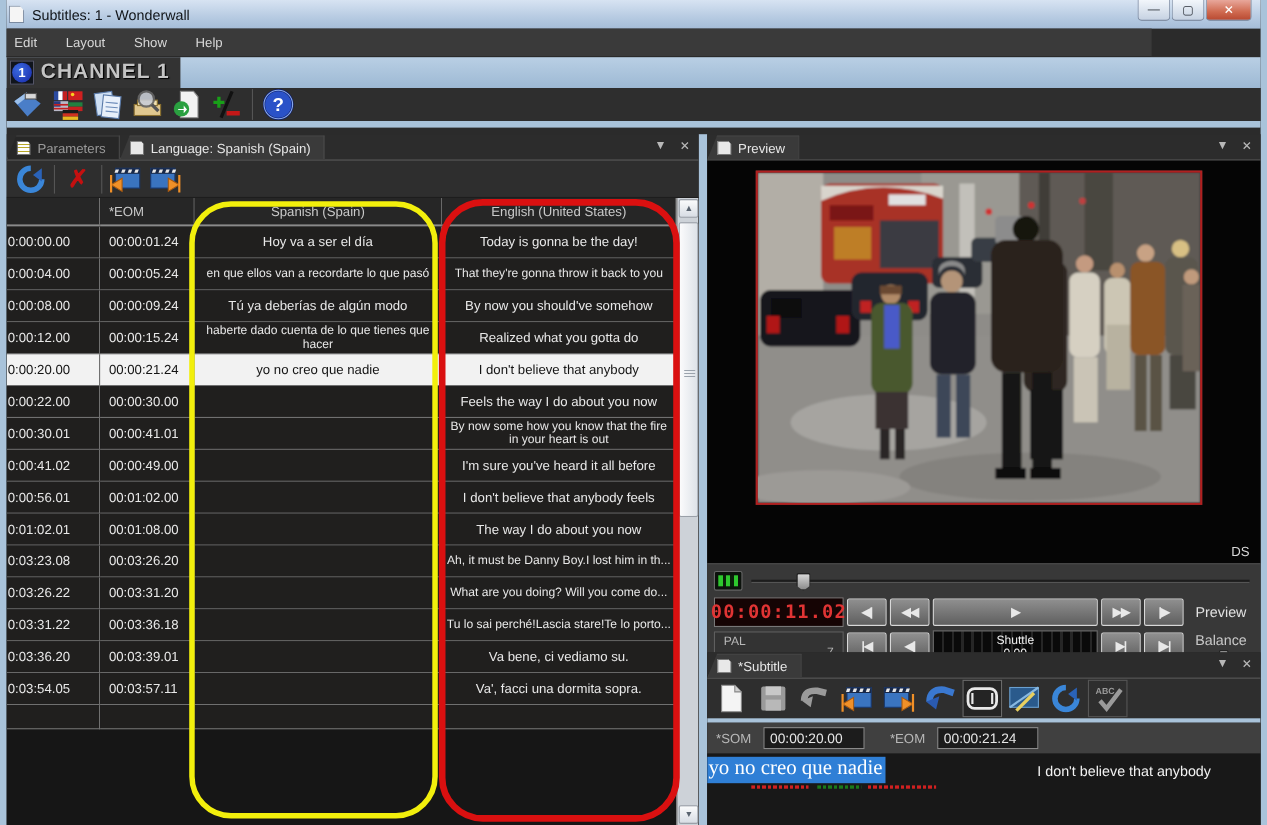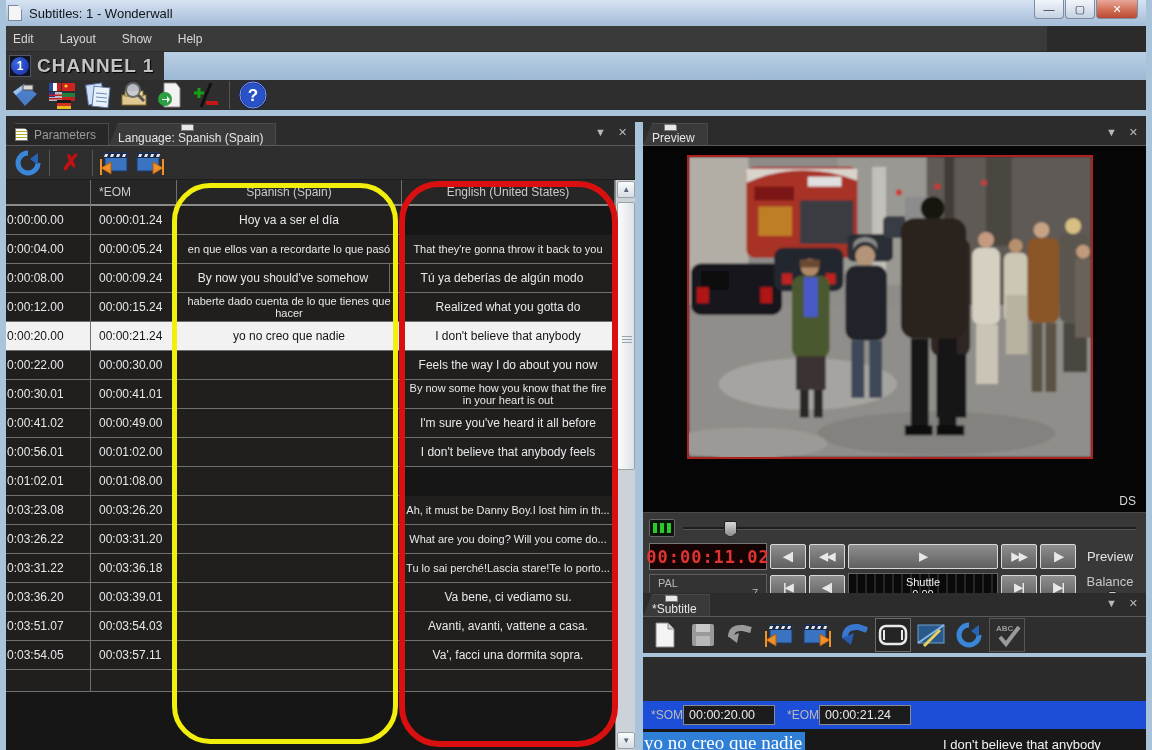--- a/index.html
+++ b/index.html
@@ -35,21 +35,21 @@
   .tsep{width:1px;height:28px;background:#555;margin:0 5px;}
   
   #content{position:absolute;left:0;top:122px;width:1140px;height:628px;display:flex;}
   #leftpanel{width:640px;height:628px;background:#2b2b2b;position:relative;}
   #splitter{width:8px;height:628px;background:#a9c3da;}
   #rightpanel{width:503px;height:628px;background:#2b2b2b;position:relative;}
   
   .tabstrip{height:24px;background:#2c2c2c;border-bottom:1px solid #5a5a5a;display:flex;align-items:flex-end;position:relative;}
   .tab{height:22px;display:flex;align-items:center;padding:0 12px 0 8px;font-size:12px;color:#9a9a9a;
     clip-path:polygon(9px 0,100% 0,100% 100%,0 100%);background:#272727;border:1px solid #4a4a4a;border-bottom:none;}
-  .tab.active{background:#3a3a3a;color:#e6e6e6;flex-direction:column;}
+  .tab.active{background:#3a3a3a;color:#e6e6e6;}
   .tabicon{width:13px;height:13px;margin-right:6px;background:#e8e8e8;border:1px solid #777;
     clip-path:polygon(0 0,75% 0,100% 25%,100% 100%,0 100%);}
   .tabicon.list{background:repeating-linear-gradient(#fdfdfd 0 2px,#b8a828 2px 3px);}
   .tabctrl{position:absolute;right:8px;top:4px;display:flex;gap:12px;color:#b8b8b8;font-size:11px;}
   .tabctrl span{cursor:default;}
   
   #lefttoolbar{height:34px;background:#2e2e2e;border-bottom:1px solid #1d1d1d;display:flex;align-items:center;padding-left:4px;}
   .ltbtn{width:36px;height:30px;display:flex;align-items:center;justify-content:center;}
   .lsep{width:1px;height:26px;background:#555;margin:0 3px;}
   
@@ -108,21 +108,21 @@
   .sidelabel{color:#e2e2e2;font-size:13px;text-align:center;}
   #balance{display:flex;flex-direction:column;align-items:center;gap:2px;}
   #balancetrack{position:relative;width:62px;height:10px;}
   #balancetrack .line{position:absolute;left:0;right:0;top:4px;height:2px;background:#1d1d1d;border-bottom:1px solid #555;}
   #balancethumb{position:absolute;left:46%;top:0;width:9px;height:10px;background:linear-gradient(#d0d0d0,#888);border:1px solid #222;border-radius:2px;}
   
   #subtitlepanel{position:absolute;left:0;top:471px;width:503px;height:170px;background:#2b2b2b;}
   #subtoolbar{height:40px;background:#2e2e2e;display:flex;align-items:center;gap:2px;padding-left:4px;border-bottom:4px solid #a9c3da;}
   .sbtool{width:36px;height:34px;display:flex;align-items:center;justify-content:center;border:1px solid transparent;}
   .sbtool.pressed{background:#242424;border:1px solid #6a6a6a;}
-  #fieldsrow{height:28px;background:#1d4ed8;display:flex;align-items:center;gap:0;padding-left:8px;font-size:12px;color:#b8b8b8;margin-top:44px;}
+  #fieldsrow{height:28px;background:#404040;display:flex;align-items:center;gap:11px;padding-left:8px;font-size:12px;color:#b8b8b8;}
   .tcfield{width:92px;height:20px;background:#1c1c1c;border:1px solid #8a8a8a;color:#e8e8e8;font-size:12.5px;
     display:flex;align-items:center;padding-left:5px;}
   #subtextarea{position:relative;height:72px;background:#181818;}
   #subtext-left{position:absolute;left:0;top:3px;font-family:"Liberation Serif",serif;font-size:19px;color:#fff;
     background:#2f7fd6;padding:0 3px 2px 1px;}
   .squig{position:absolute;height:3px;top:29px;}
   .squig.red{background:repeating-linear-gradient(90deg,#d02020 0 3px,transparent 3px 5px);}
   .squig.green{background:repeating-linear-gradient(90deg,#1a7a1a 0 3px,transparent 3px 5px);}
   #subtext-right{position:absolute;left:300px;top:8px;font-size:13px;color:#f2f2f2;}
   
@@ -295,32 +295,33 @@
             <div class="grow header">
               <div class="gcell c-som"></div>
               <div class="gcell c-eom">*EOM</div>
               <div class="gcell c-es">Spanish (Spain)</div>
               <div class="gcell c-en">English (United States)</div>
             </div>
             <div class="grow ">
               <div class="gcell c-som">0:00:00.00</div>
               <div class="gcell c-eom">00:00:01.24</div>
               <div class="gcell c-es">Hoy va a ser el día</div>
+              <div class="gcell c-en">Today is gonna be the day!</div>
             </div>
             <div class="grow ">
               <div class="gcell c-som">0:00:04.00</div>
               <div class="gcell c-eom">00:00:05.24</div>
               <div class="gcell c-es" style="font-size: 11px;">en que ellos van a recordarte lo que pasó</div>
               <div class="gcell c-en" style="font-size: 11px;">That they're gonna throw it back to you</div>
             </div>
             <div class="grow ">
               <div class="gcell c-som">0:00:08.00</div>
               <div class="gcell c-eom">00:00:09.24</div>
+              <div class="gcell c-es">Tú ya deberías de algún modo</div>
               <div class="gcell c-en">By now you should've somehow</div>
-              <div class="gcell c-es">Tú ya deberías de algún modo</div>
             </div>
             <div class="grow ">
               <div class="gcell c-som">0:00:12.00</div>
               <div class="gcell c-eom">00:00:15.24</div>
               <div class="gcell c-es" style="font-size: 11px;">haberte dado cuenta de lo que tienes que hacer</div>
               <div class="gcell c-en">Realized what you gotta do</div>
             </div>
             <div class="grow selected">
               <div class="gcell c-som">0:00:20.00</div>
               <div class="gcell c-eom">00:00:21.24</div>
@@ -348,20 +349,21 @@
             <div class="grow ">
               <div class="gcell c-som">0:00:56.01</div>
               <div class="gcell c-eom">00:01:02.00</div>
               <div class="gcell c-es"></div>
               <div class="gcell c-en">I don't believe that anybody feels</div>
             </div>
             <div class="grow ">
               <div class="gcell c-som">0:01:02.01</div>
               <div class="gcell c-eom">00:01:08.00</div>
               <div class="gcell c-es"></div>
+              <div class="gcell c-en">The way I do about you now</div>
             </div>
             <div class="grow ">
               <div class="gcell c-som">0:03:23.08</div>
               <div class="gcell c-eom">00:03:26.20</div>
               <div class="gcell c-es"></div>
               <div class="gcell c-en" style="font-size: 11px;">Ah, it must be Danny Boy.I lost him in th...</div>
             </div>
             <div class="grow ">
               <div class="gcell c-som">0:03:26.22</div>
               <div class="gcell c-eom">00:03:31.20</div>
@@ -372,26 +374,20 @@
               <div class="gcell c-som">0:03:31.22</div>
               <div class="gcell c-eom">00:03:36.18</div>
               <div class="gcell c-es"></div>
               <div class="gcell c-en" style="font-size: 11px;">Tu lo sai perché!Lascia stare!Te lo porto...</div>
             </div>
             <div class="grow ">
               <div class="gcell c-som">0:03:36.20</div>
               <div class="gcell c-eom">00:03:39.01</div>
               <div class="gcell c-es"></div>
               <div class="gcell c-en">Va bene, ci vediamo su.</div>
-            </div>
-            <div class="grow ">
-              <div class="gcell c-som">0:03:51.07</div>
-              <div class="gcell c-eom">00:03:54.03</div>
-              <div class="gcell c-es"></div>
-              <div class="gcell c-en">Avanti, avanti, vattene a casa.</div>
             </div>
             <div class="grow ">
               <div class="gcell c-som">0:03:54.05</div>
               <div class="gcell c-eom">00:03:57.11</div>
               <div class="gcell c-es"></div>
               <div class="gcell c-en">Va', facci una dormita sopra.</div>
             </div>
             <div class="grow " style="height: 22px;">
               <div class="gcell c-som"></div>
               <div class="gcell c-eom"></div>

